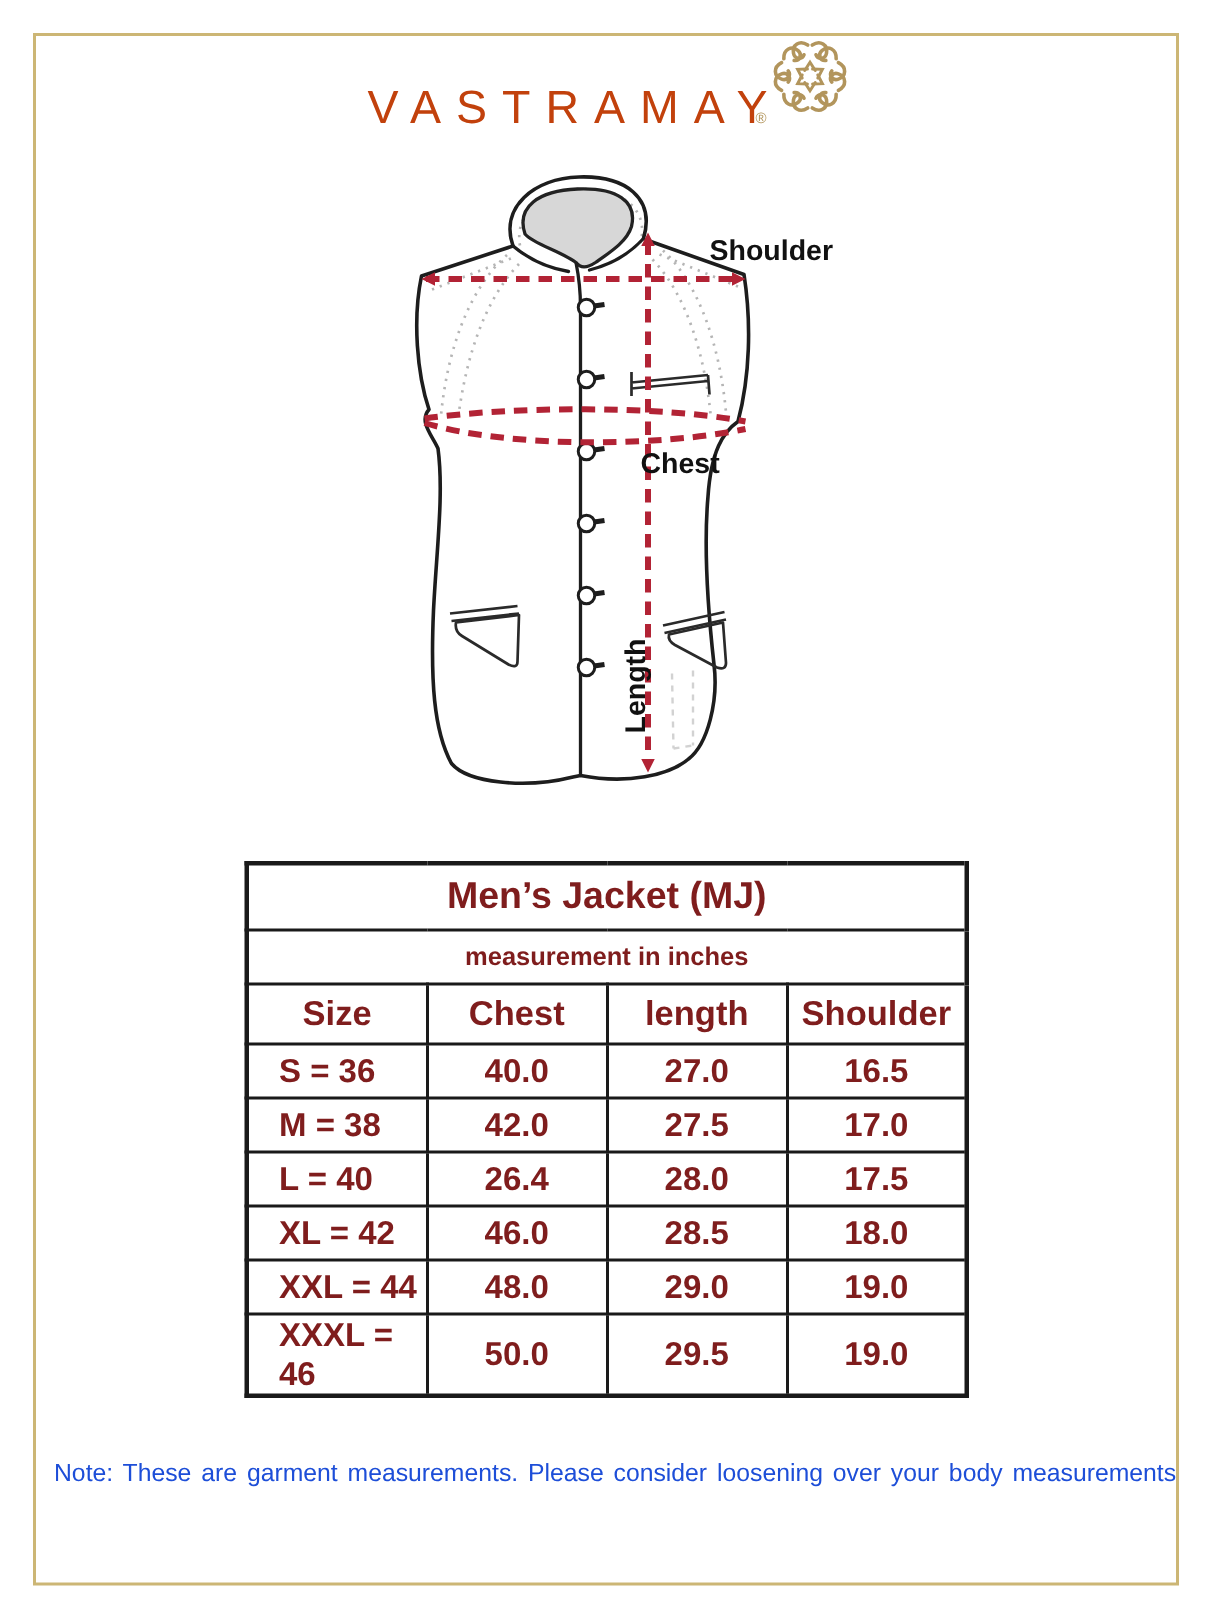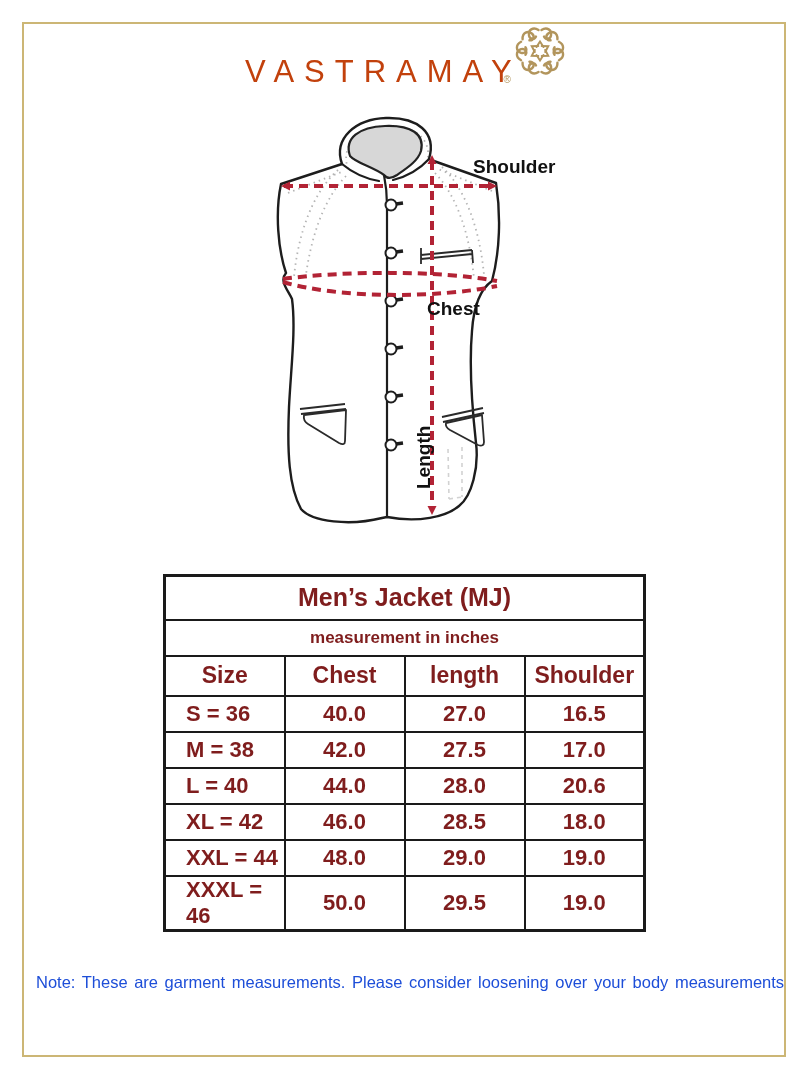--- a/index.html
+++ b/index.html
@@ -193,23 +193,23 @@
       <td>16.5</td>
     </tr>
     <tr class="t-row">
       <td class="c-size">M = 38</td>
       <td>42.0</td>
       <td>27.5</td>
       <td>17.0</td>
     </tr>
     <tr class="t-row">
       <td class="c-size">L = 40</td>
-      <td>44.0</td>
+      <td>26.4</td>
       <td>28.0</td>
-      <td>20.6</td>
+      <td>17.5</td>
     </tr>
     <tr class="t-row">
       <td class="c-size">XL = 42</td>
       <td>46.0</td>
       <td>28.5</td>
       <td>18.0</td>
     </tr>
     <tr class="t-row">
       <td class="c-size">XXL = 44</td>
       <td>48.0</td>

